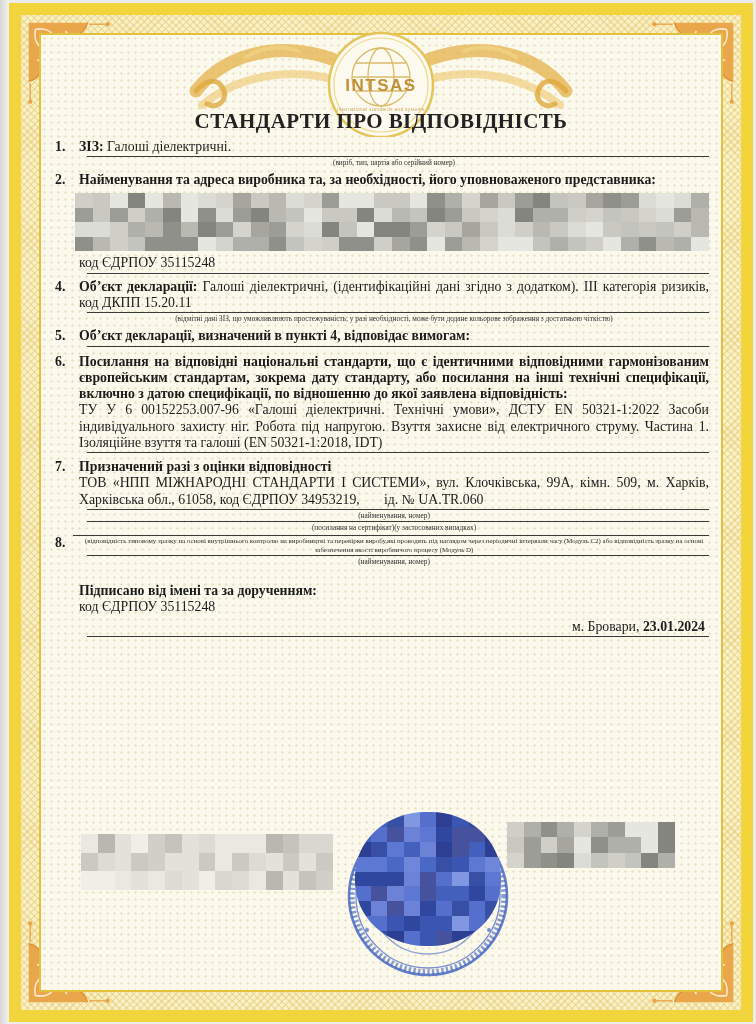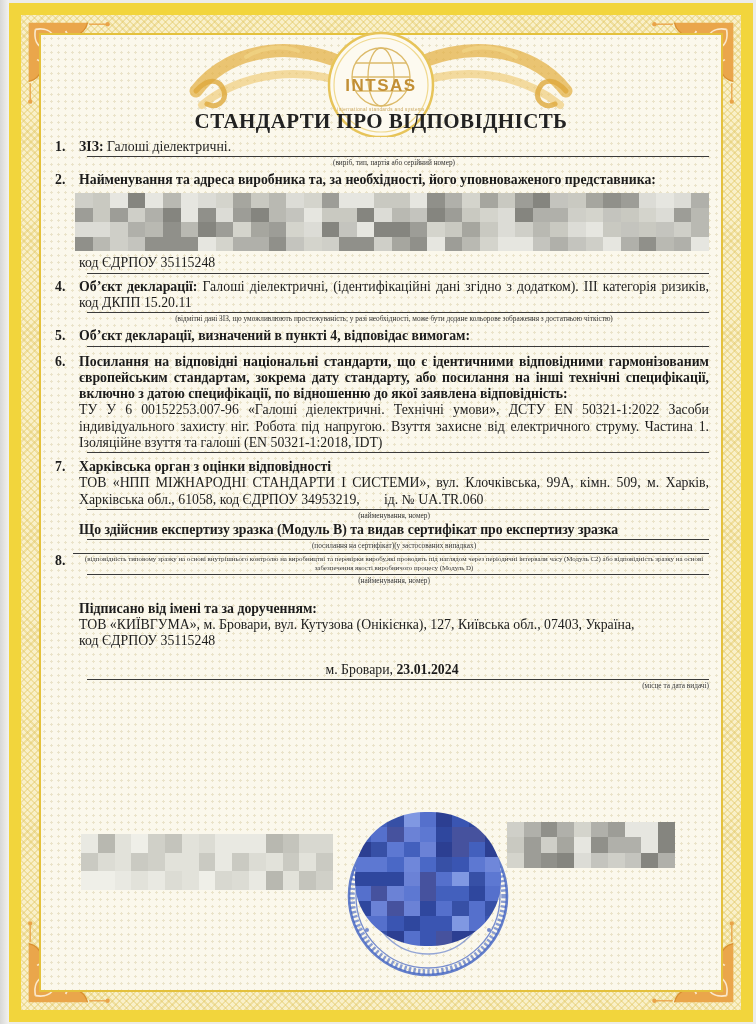--- a/index.html
+++ b/index.html
@@ -32,21 +32,21 @@
   .item{position:relative;padding-left:26px;margin-top:5px;}
   .num{position:absolute;left:2px;top:0;font-weight:bold;}
   .b{font-weight:bold;}
   .just{text-align:justify;}
   .rule{border-bottom:1.2px solid #3a3a3a;margin:1px 0 1px 8px;}
   .caption{font-size:7.3px;color:#333;text-align:center;line-height:1.25;}
   .caption.right{text-align:right;}
   .redact{overflow:hidden;}
   .redact>div{width:100%;height:100%;}
   .code-line{margin-top:3px;}
-  .place-line{text-align:center;margin-top:12px;padding-right:4px;}
+  .place-line{text-align:right;margin-top:4px;padding-right:4px;}
   .signer-zone{position:absolute;left:26px;right:14px;bottom:4px;height:176px;}
   .signer-title{font-weight:bold;border-bottom:1px solid #333;display:inline-block;padding-right:110px;}
   .sig-redact{position:absolute;left:14px;top:24px;width:252px;height:56px;}
   .name-redact{position:absolute;right:32px;top:12px;width:168px;height:46px;}
   .stamp{position:absolute;left:276px;top:0px;width:170px;height:172px;}
   .stamp svg{position:absolute;inset:0;}
   .stamp-mosaic{position:absolute;left:12px;top:2px;width:146px;height:134px;border-radius:48%;overflow:hidden;}
   .logo-circle-text{font-family:"Liberation Sans","DejaVu Sans",sans-serif;}
 </style>
 </head>
@@ -342,46 +342,43 @@
 
       <div class="item" style="margin-top:7px;">
         <span class="num">6.</span>
         <div class="b just">Посилання на відповідні національні стандарти, що є ідентичними відповідними гармонізованим європейським стандартам, зокрема дату стандарту, або посилання на інші технічні специфікації, включно з датою специфікації, по відношенню до якої заявлена відповідність:</div>
         <div class="just">ТУ У 6 00152253.007-96 «Галоші діелектричні. Технічні умови», ДСТУ EN 50321-1:2022 Засоби індивідуального захисту ніг. Робота під напругою. Взуття захисне від електричного струму. Частина 1. Ізоляційне взуття та галоші (EN 50321-1:2018, IDT)</div>
         <div class="rule"></div>
       </div>
 
       <div class="item" style="margin-top:6px;">
         <span class="num">7.</span>
-        <div class="b">Харківська орган з оцінки відповідності</div>
+        <div class="b">Призначений разі з оцінки відповідності</div>
         <div class="just">ТОВ «НПП МІЖНАРОДНІ СТАНДАРТИ І СИСТЕМИ», вул. Клочківська, 99А, кімн. 509, м. Харків, Харківська обл., 61058, код ЄДРПОУ 34953219,&nbsp;&nbsp;&nbsp;&nbsp;&nbsp;&nbsp; ід. № UA.TR.060</div>
         <div class="rule"></div>
         <div class="caption">(найменування, номер)</div>
-        <div class="b" style="margin-top:2px;">Що здійснив експертизу зразка (Модуль В) та видав сертифікат про експертизу зразка</div>
         <div class="rule"></div>
         <div class="caption">(посилання на сертифікат)(у застосованих випадках)</div>
       </div>
 
       <div class="item" style="margin-top:3px;">
         <span class="num">8.</span>
         <div class="rule" style="margin-left:-6px;"></div>
         <div class="caption" style="font-size:6.9px;">(відповідність типовому зразку на основі внутрішнього контролю на виробництві та перевірки виробу,які проводять під наглядом через періодичні інтервали часу (Модуль С2) або відповідність зразку на основі забезпечення якості виробничого процесу (Модуль D)</div>
         <div class="rule"></div>
         <div class="caption">(найменування, номер)</div>
       </div>
 
       <div class="item" style="margin-top:16px;">
         <div class="b">Підписано від імені та за дорученням:</div>
-        <div>ТОВ «КИЇВГУМА», м. Бровари, вул. Кутузова (Онікієнка), 127, Київська обл., 07403, Україна,</div>
         <div>код ЄДРПОУ  35115248</div>
         <div class="place-line">
           <span>м. Бровари, </span><span class="b">23.01.2024</span>
         </div>
         <div class="rule"></div>
-        <div class="caption right">(місце та дата видачі)</div>
       </div>
 
     </div>
 
     <div class="signer-zone">
 
       <div class="redact sig-redact" style="display: grid; grid-template-columns: repeat(15, 1fr); grid-template-rows: repeat(3, 1fr);">
           <div style="background: rgb(233, 233, 226);"></div>
           <div style="background: rgb(184, 184, 176);"></div>
           <div style="background: rgb(226, 226, 218);"></div>

